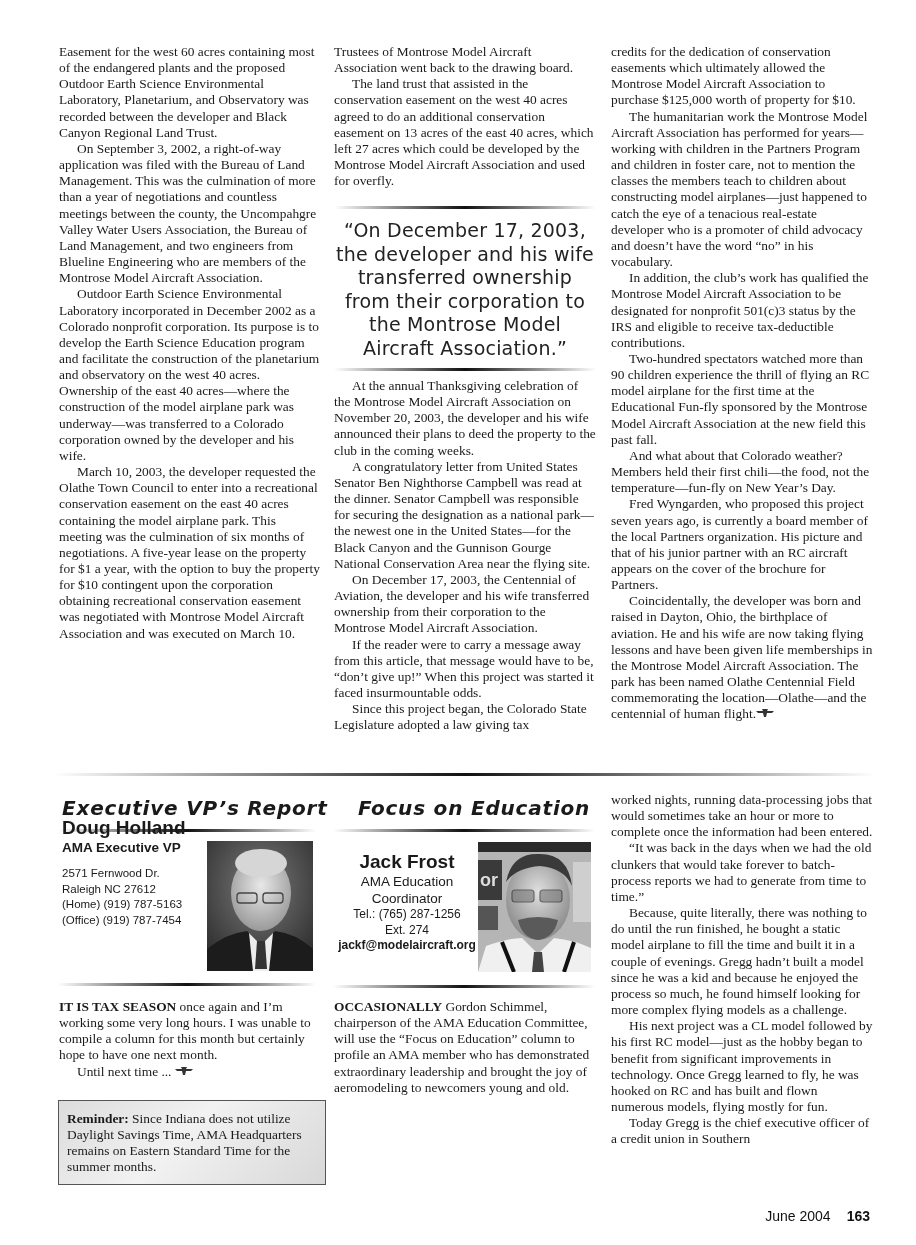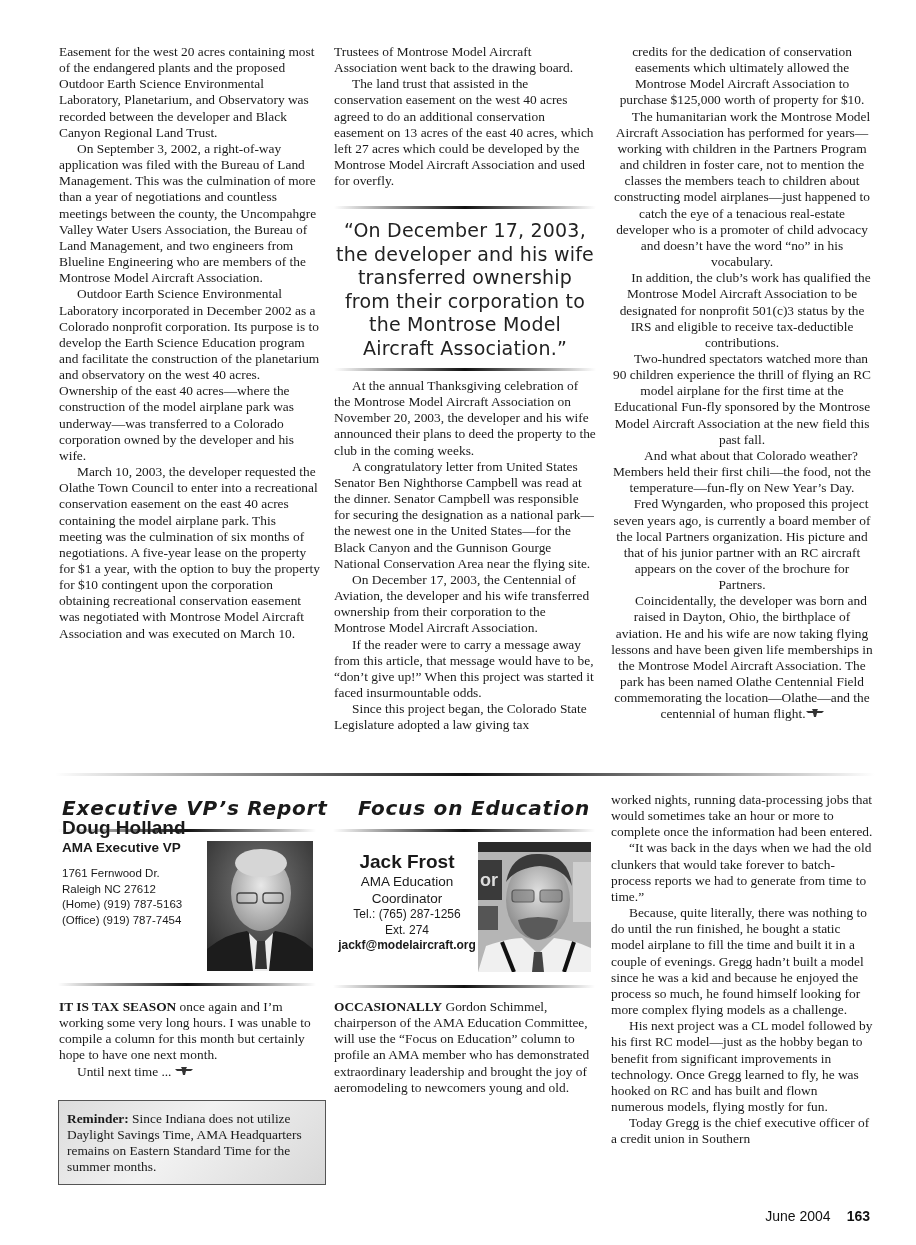--- a/index.html
+++ b/index.html
@@ -3,21 +3,21 @@
 <meta charset="utf-8">
 <style>
   html, body { margin: 0; padding: 0; background: #ffffff; }
   body { width: 916px; height: 1245px; position: relative; overflow: hidden;
          font-family: "Liberation Serif", "DejaVu Serif", serif; color: #1a1a1a; }
   .col { position: absolute; font-size: 13.4px; line-height: 16.15px; }
   .col p { margin: 0; text-indent: 0; }
   .col p.ind { text-indent: 18px; }
   #col1 { left: 59px; top: 44px; width: 262px; }
   #col2 { left: 334px; top: 44px; width: 262px; }
-  #col3 { left: 611px; top: 44px; width: 262px; text-align: center; }
+  #col3 { left: 611px; top: 44px; width: 262px; }
   #col2b { left: 334px; top: 378px; width: 262px; }
 
   .rule { position: absolute; height: 3px;
           background: linear-gradient(to right, rgba(0,0,0,0) 0%, #9a9a9a 20%, #111 50%, #9a9a9a 80%, rgba(0,0,0,0) 100%); }
 
   .pullquote { position: absolute; left: 334px; top: 206px; width: 262px; }
   .pullquote .rule { position: static; width: 100%; }
   .pullquote .qtext { font-family: "DejaVu Sans", sans-serif; font-size: 19px; line-height: 23.5px;
                       text-align: center; color: #222; padding: 10px 0 8px 0; letter-spacing: 0.2px; }
 
@@ -43,21 +43,21 @@
               font-size: 13.4px; line-height: 16.15px; }
   .logo-glyph { display: inline-block; width: 18px; height: 9px; vertical-align: baseline; }
 
   .folio { position: absolute; right: 46px; top: 1208px; font-family: "Liberation Sans", sans-serif; font-size: 14px; color: #111; }
   .folio .pg { font-weight: bold; margin-left: 16px; }
 </style>
 </head>
 <body>
 
 <div id="col1" class="col">
-    <p><span>Easement for the west 20 acres containing most of the endangered plants and the proposed Outdoor Earth Science Environmental Laboratory, Planetarium, and Observatory was recorded between the developer and Black Canyon Regional Land Trust.</span></p>
+    <p><span>Easement for the west 60 acres containing most of the endangered plants and the proposed Outdoor Earth Science Environmental Laboratory, Planetarium, and Observatory was recorded between the developer and Black Canyon Regional Land Trust.</span></p>
     <p class="ind"><span>On September 3, 2002, a right-of-way application was filed with the Bureau of Land Management. This was the culmination of more than a year of negotiations and countless meetings between the county, the Uncompahgre Valley Water Users Association, the Bureau of Land Management, and two engineers from Blueline Engineering who are members of the Montrose Model Aircraft Association.</span></p>
     <p class="ind"><span>Outdoor Earth Science Environmental Laboratory incorporated in December 2002 as a Colorado nonprofit corporation. Its purpose is to develop the Earth Science Education program and facilitate the construction of the planetarium and observatory on the west 40 acres. Ownership of the east 40 acres—where the construction of the model airplane park was underway—was transferred to a Colorado corporation owned by the developer and his wife.</span></p>
     <p class="ind"><span>March 10, 2003, the developer requested the Olathe Town Council to enter into a recreational conservation easement on the east 40 acres containing the model airplane park. This meeting was the culmination of six months of negotiations. A five-year lease on the property for $1 a year, with the option to buy the property for $10 contingent upon the corporation obtaining recreational conservation easement was negotiated with Montrose Model Aircraft Association and was executed on March 10.</span></p>
   </div>
 <div id="col2" class="col">
     <p><span>Trustees of Montrose Model Aircraft Association went back to the drawing board.</span></p>
     <p class="ind"><span>The land trust that assisted in the conservation easement on the west 40 acres agreed to do an additional conservation easement on 13 acres of the east 40 acres, which left 27 acres which could be developed by the Montrose Model Aircraft Association and used for overfly.</span></p>
   </div>
 
 <div class="pullquote">
@@ -87,21 +87,21 @@
 
 <div class="rule" style="left:55px; top:773px; width:820px;"></div>
 
 <div class="section-title" style="left:62px; top:796px;">Executive VP’s Report</div>
 <div class="rule" style="left:58px; top:829px; width:258px;"></div>
 
 <div class="bio" style="left:62px; top:817px; width:140px;">
   <div class="name">Doug Holland</div>
   <div class="role bold">AMA Executive VP</div>
   <div style="height:10px"></div>
-  <div class="contact">1761 Fernwood Dr.</div>
+  <div class="contact">2571 Fernwood Dr.</div>
   <div class="contact">Raleigh NC 27612</div>
   <div class="contact">(Home) (919) 787-5163</div>
   <div class="contact">(Office) (919) 787-7454</div>
 </div>
 
 <div class="photo" style="left:207px; top:841px; width:106px; height:130px;">
   <svg viewBox="0 0 106 130" preserveAspectRatio="none">
     <defs>
       <radialGradient id="bg1" cx="50%" cy="35%" r="70%">
           <stop offset="0" stop-color="#7a7a7a"></stop>

